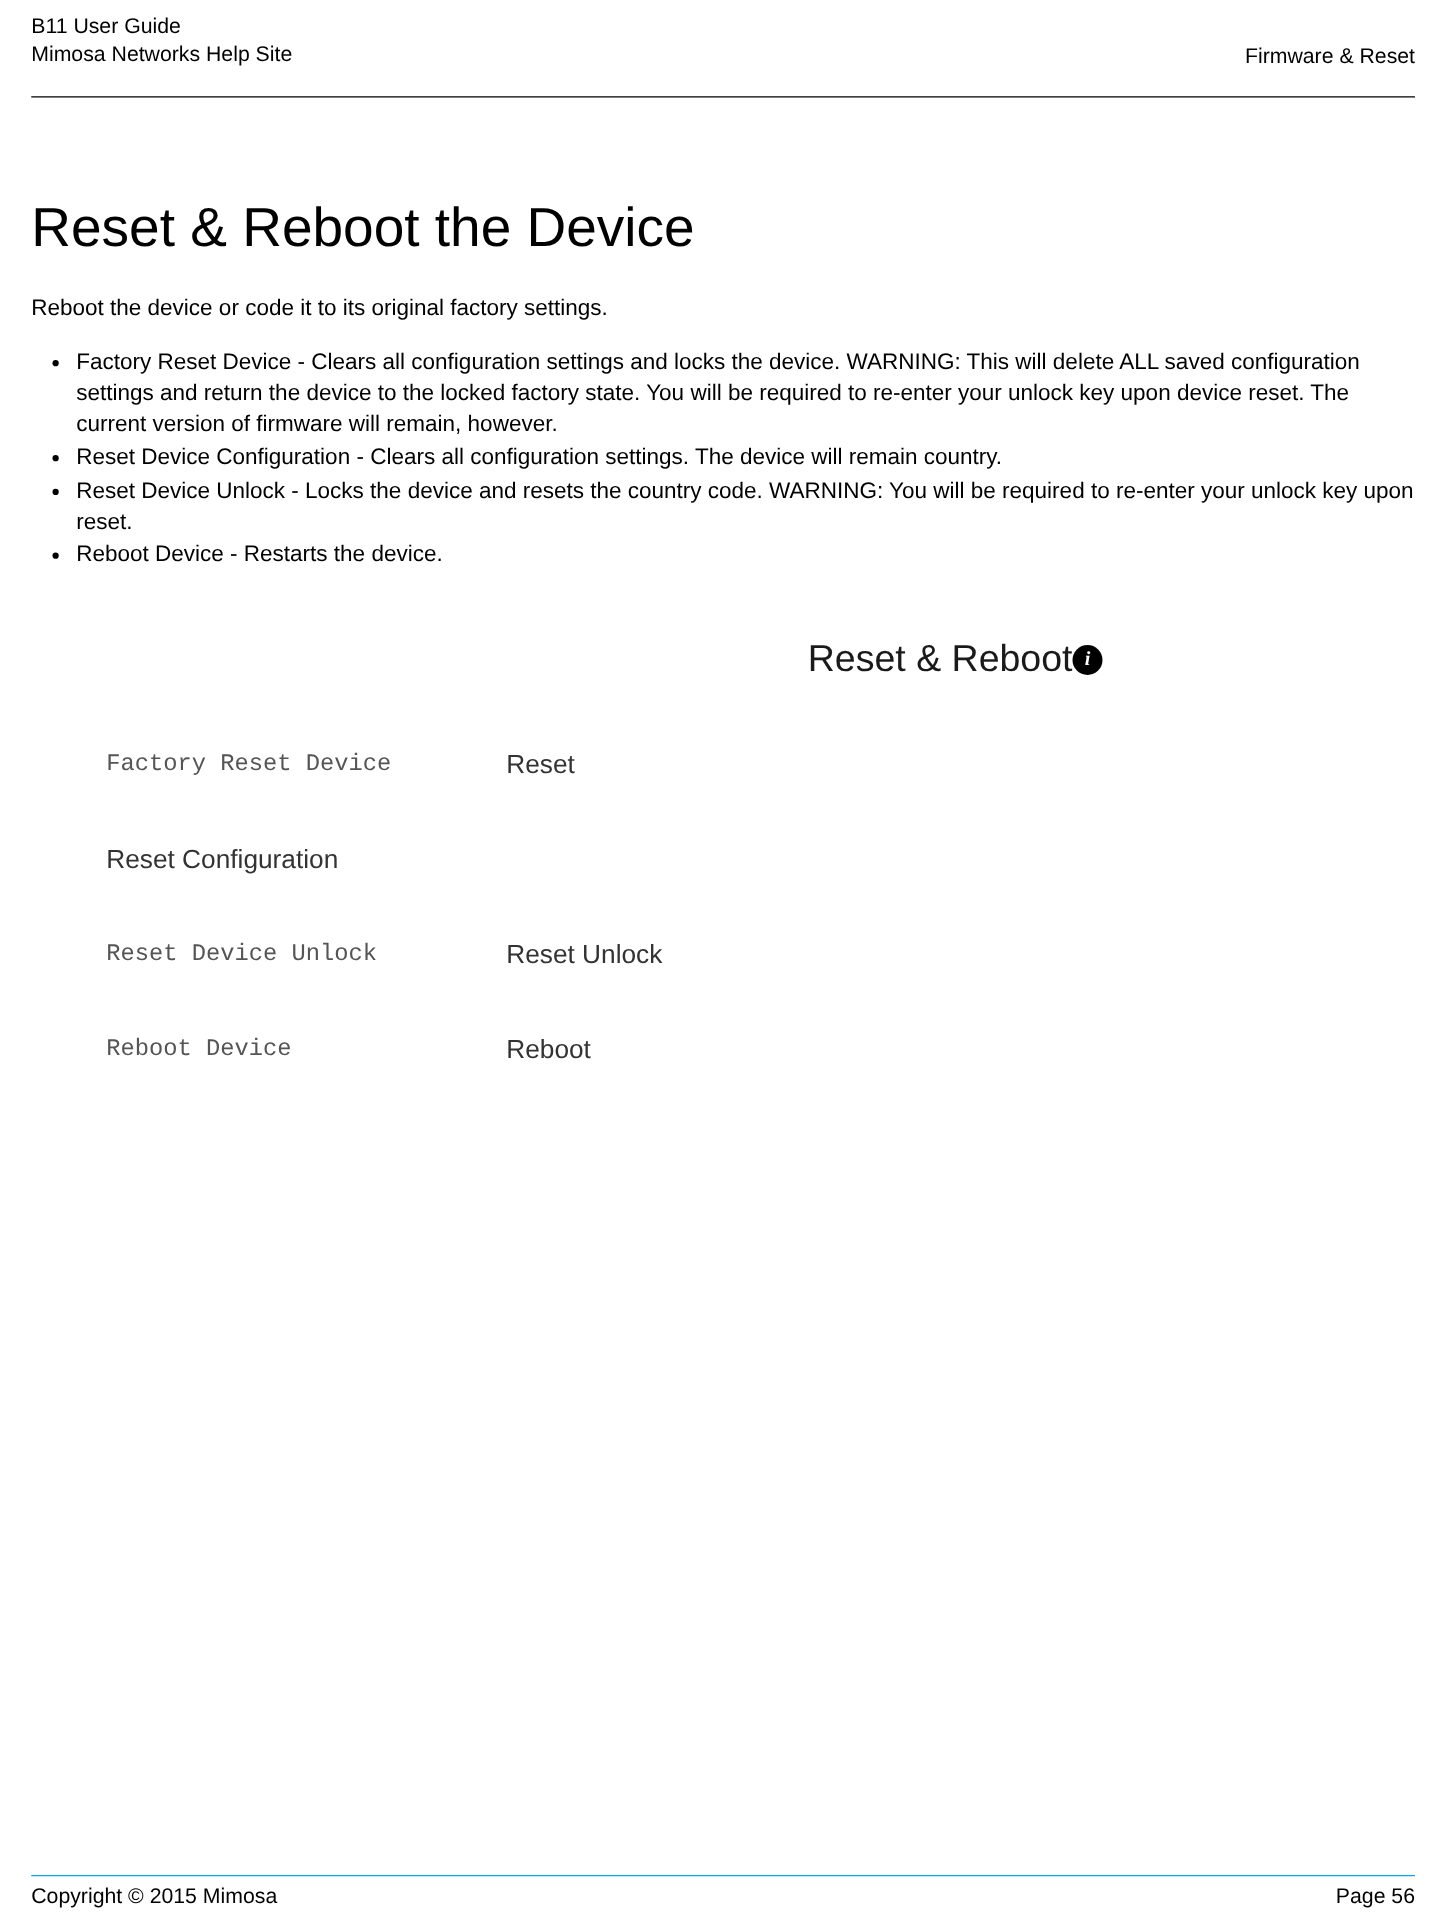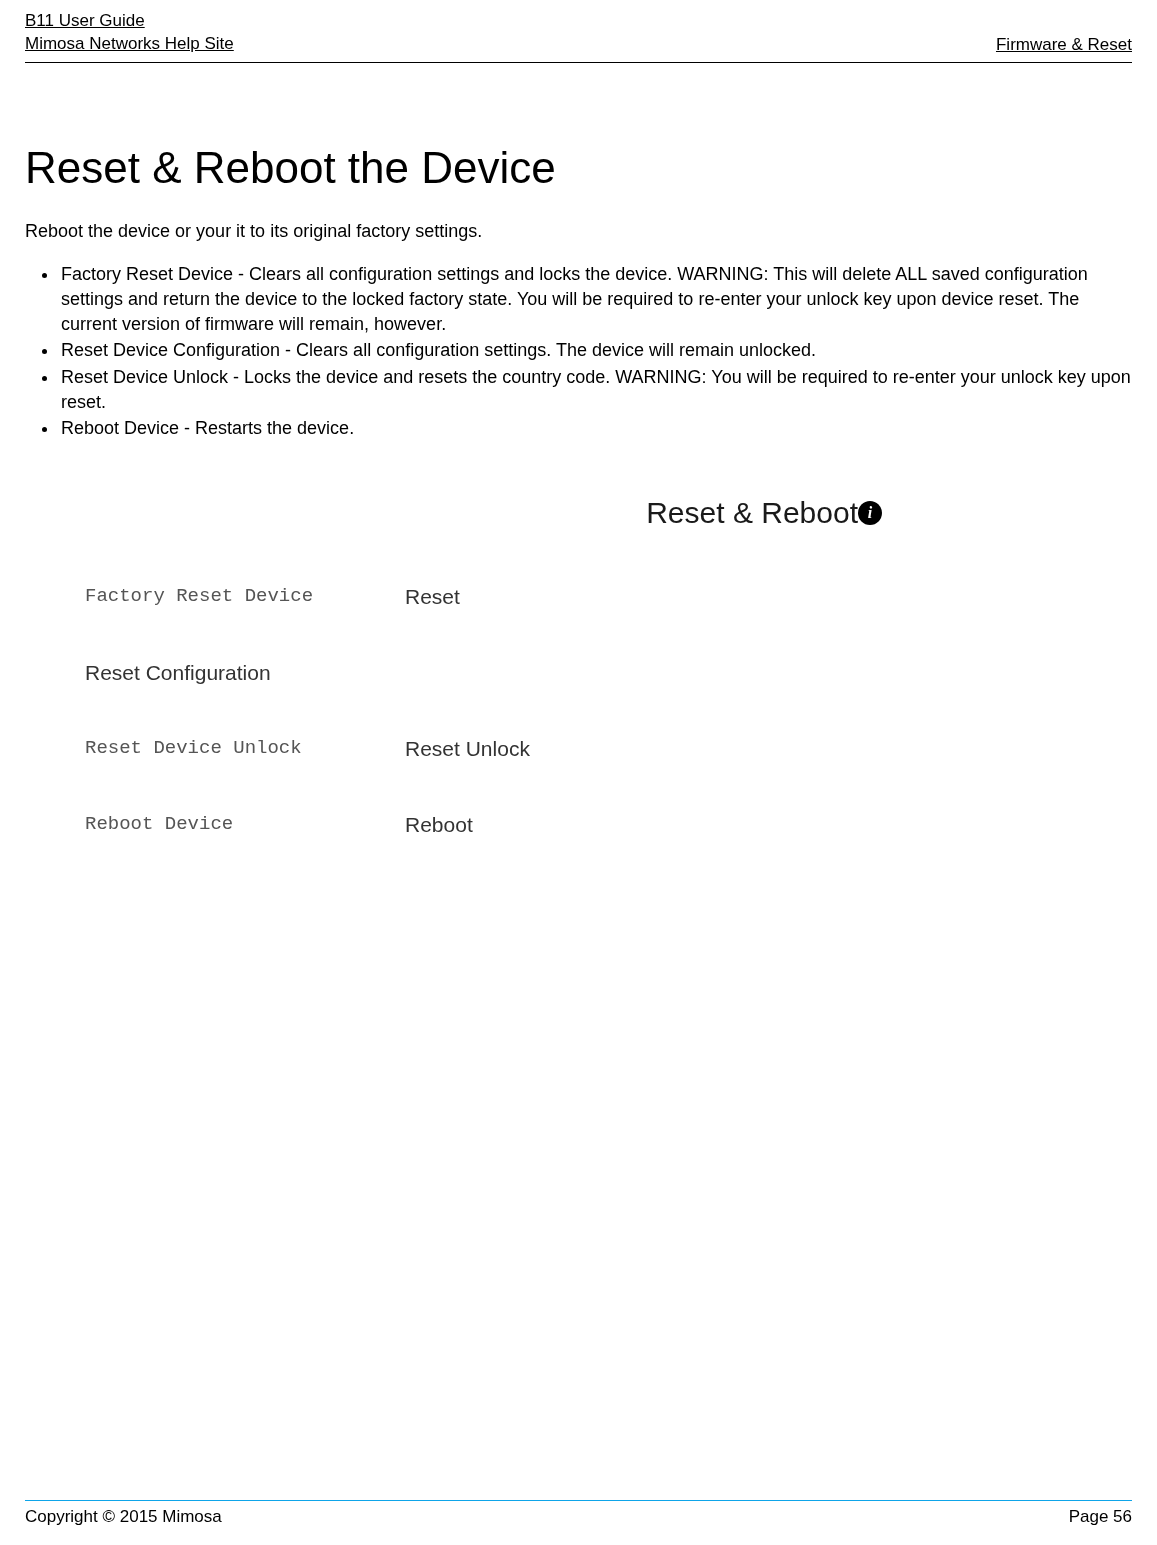--- a/index.html
+++ b/index.html
@@ -14,23 +14,22 @@
       width: 1157px;
       height: 1545px;
       position: relative;
       padding: 10px 25px 0 25px;
     }
     .header {
       display: flex;
       justify-content: space-between;
       align-items: flex-end;
       border-bottom: 1px solid #000;
-      padding-bottom: 6px;
+      padding-bottom: 21px;
       margin-bottom: 80px;
-      text-decoration: underline;
     }
     .header-left {
       font-size: 17px;
       line-height: 1.35;
     }
     .header-right {
       font-size: 17px;
       align-self: flex-end;
       padding-bottom: 1px;
     }
@@ -117,25 +116,25 @@
 <div class="header">
   <div class="header-left">
     <div>B11 User Guide</div>
     <div>Mimosa Networks Help Site</div>
   </div>
   <div class="header-right">Firmware &amp; Reset</div>
 </div>
 
 <h1 class="main-title">Reset &amp; Reboot the Device</h1>
 
-<p class="intro">Reboot the device or your it to its original factory settings.</p>
+<p class="intro">Reboot the device or code it to its original factory settings.</p>
 
 <ul class="bullet-list">
   <li>Factory Reset Device - Clears all configuration settings and locks the device. WARNING: This will delete ALL saved configuration settings and return the device to the locked factory state. You will be required to re-enter your unlock key upon device reset. The current version of firmware will remain, however.</li>
-  <li>Reset Device Configuration - Clears all configuration settings. The device will remain unlocked.</li>
+  <li>Reset Device Configuration - Clears all configuration settings. The device will remain country.</li>
   <li>Reset Device Unlock - Locks the device and resets the country code. WARNING: You will be required to re-enter your unlock key upon reset.</li>
   <li>Reboot Device - Restarts the device.</li>
 </ul>
 
 <div class="panel">
   <div class="panel-header">
     <div class="panel-title">Reset &amp; Reboot</div>
     <div class="info-icon">i</div>
   </div>
 

